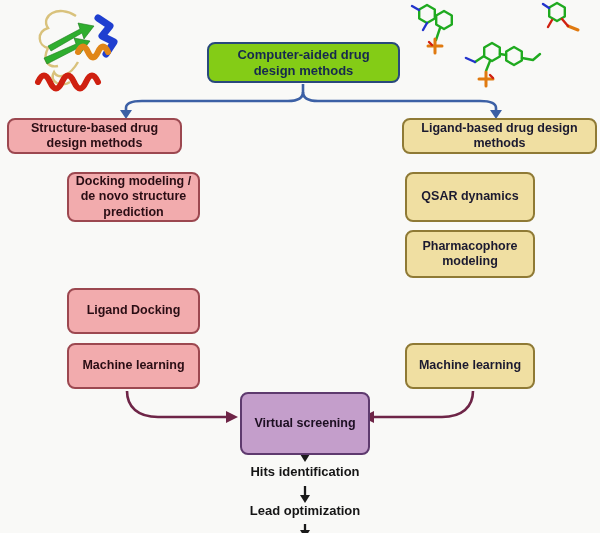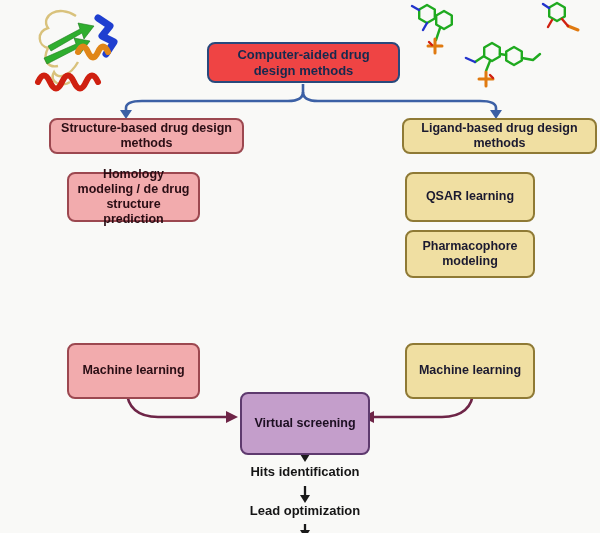--- a/index.html
+++ b/index.html
@@ -15,43 +15,43 @@
     display:flex;align-items:center;justify-content:center;
     text-align:center;
     font-weight:bold;
     border-radius:8px;
     box-sizing:border-box;
     padding:2px 6px;
     line-height:1.22;
   }
   .root-box{
     left:207px;top:42px;width:193px;height:41px;
-    background:#ef4444;border:2.5px solid #29497c;
+    background:#84cc16;border:2.5px solid #29497c;
     color:#16294e;font-size:13px;
   }
   .pink{
     background:#f2abad;border:2.5px solid #9c4850;color:#2a0d14;
     font-size:12.5px;
   }
   .yellow{
     background:#f0dfa2;border:2.5px solid #8f7a35;color:#1b1a30;
     font-size:12.5px;
   }
   .purple{
     background:#c49ecb;border:2.5px solid #5e3a6e;color:#1d0f22;
     font-size:12.5px;
   }
-  .hdr-left{left:7px;top:118px;width:195px;height:36px;margin-left:42px;}
+  .hdr-left{left:7px;top:118px;width:175px;height:36px;}
   .hdr-right{left:402px;top:118px;width:195px;height:36px;justify-content:flex-end;}
   .l-col{left:67px;width:133px;}
   .r-col{left:405px;width:130px;}
   .row1{top:172px;height:50px;}
   .row2{top:230px;height:48px;}
   .row3{top:288px;height:46px;}
-  .row4{top:343px;height:56px;}
+  .row4{top:343px;height:46px;}
   .merge-box{left:240px;top:392px;width:130px;height:63px;}
   .flow-label{
     position:absolute;left:225px;width:160px;
     text-align:center;font-weight:bold;font-size:13px;color:#151515;
   }
   .step1{top:464px;text-align:center;}
   .step2{top:503px;}
   .overlay{position:absolute;left:0;top:0;width:600px;height:533px;pointer-events:none;}
   .art{position:absolute;}
 </style>
@@ -136,28 +136,31 @@
   </div>
 
   <div class="box pink hdr-left">
     <span>Structure-based drug design methods</span>
   </div>
   <div class="box yellow hdr-right">
     <span>Ligand-based drug design methods</span>
   </div>
 
   <div class="box pink l-col row1">
-    <span>Homology modeling / de drug structure prediction</span>
+    <span>Docking modeling / de novo structure prediction</span>
+  </div>
+  <div class="box pink l-col row3">
+    <span>Ligand Docking</span>
   </div>
   <div class="box pink l-col row4">
     <span>Machine learning</span>
   </div>
 
   <div class="box yellow r-col row1">
-    <span>QSAR learning</span>
+    <span>QSAR dynamics</span>
   </div>
   <div class="box yellow r-col row2">
     <span>Pharmacophore modeling</span>
   </div>
   <div class="box yellow r-col row4">
     <span>Machine learning</span>
   </div>
 
   <div class="box purple merge-box">
     <span>Virtual screening</span>

